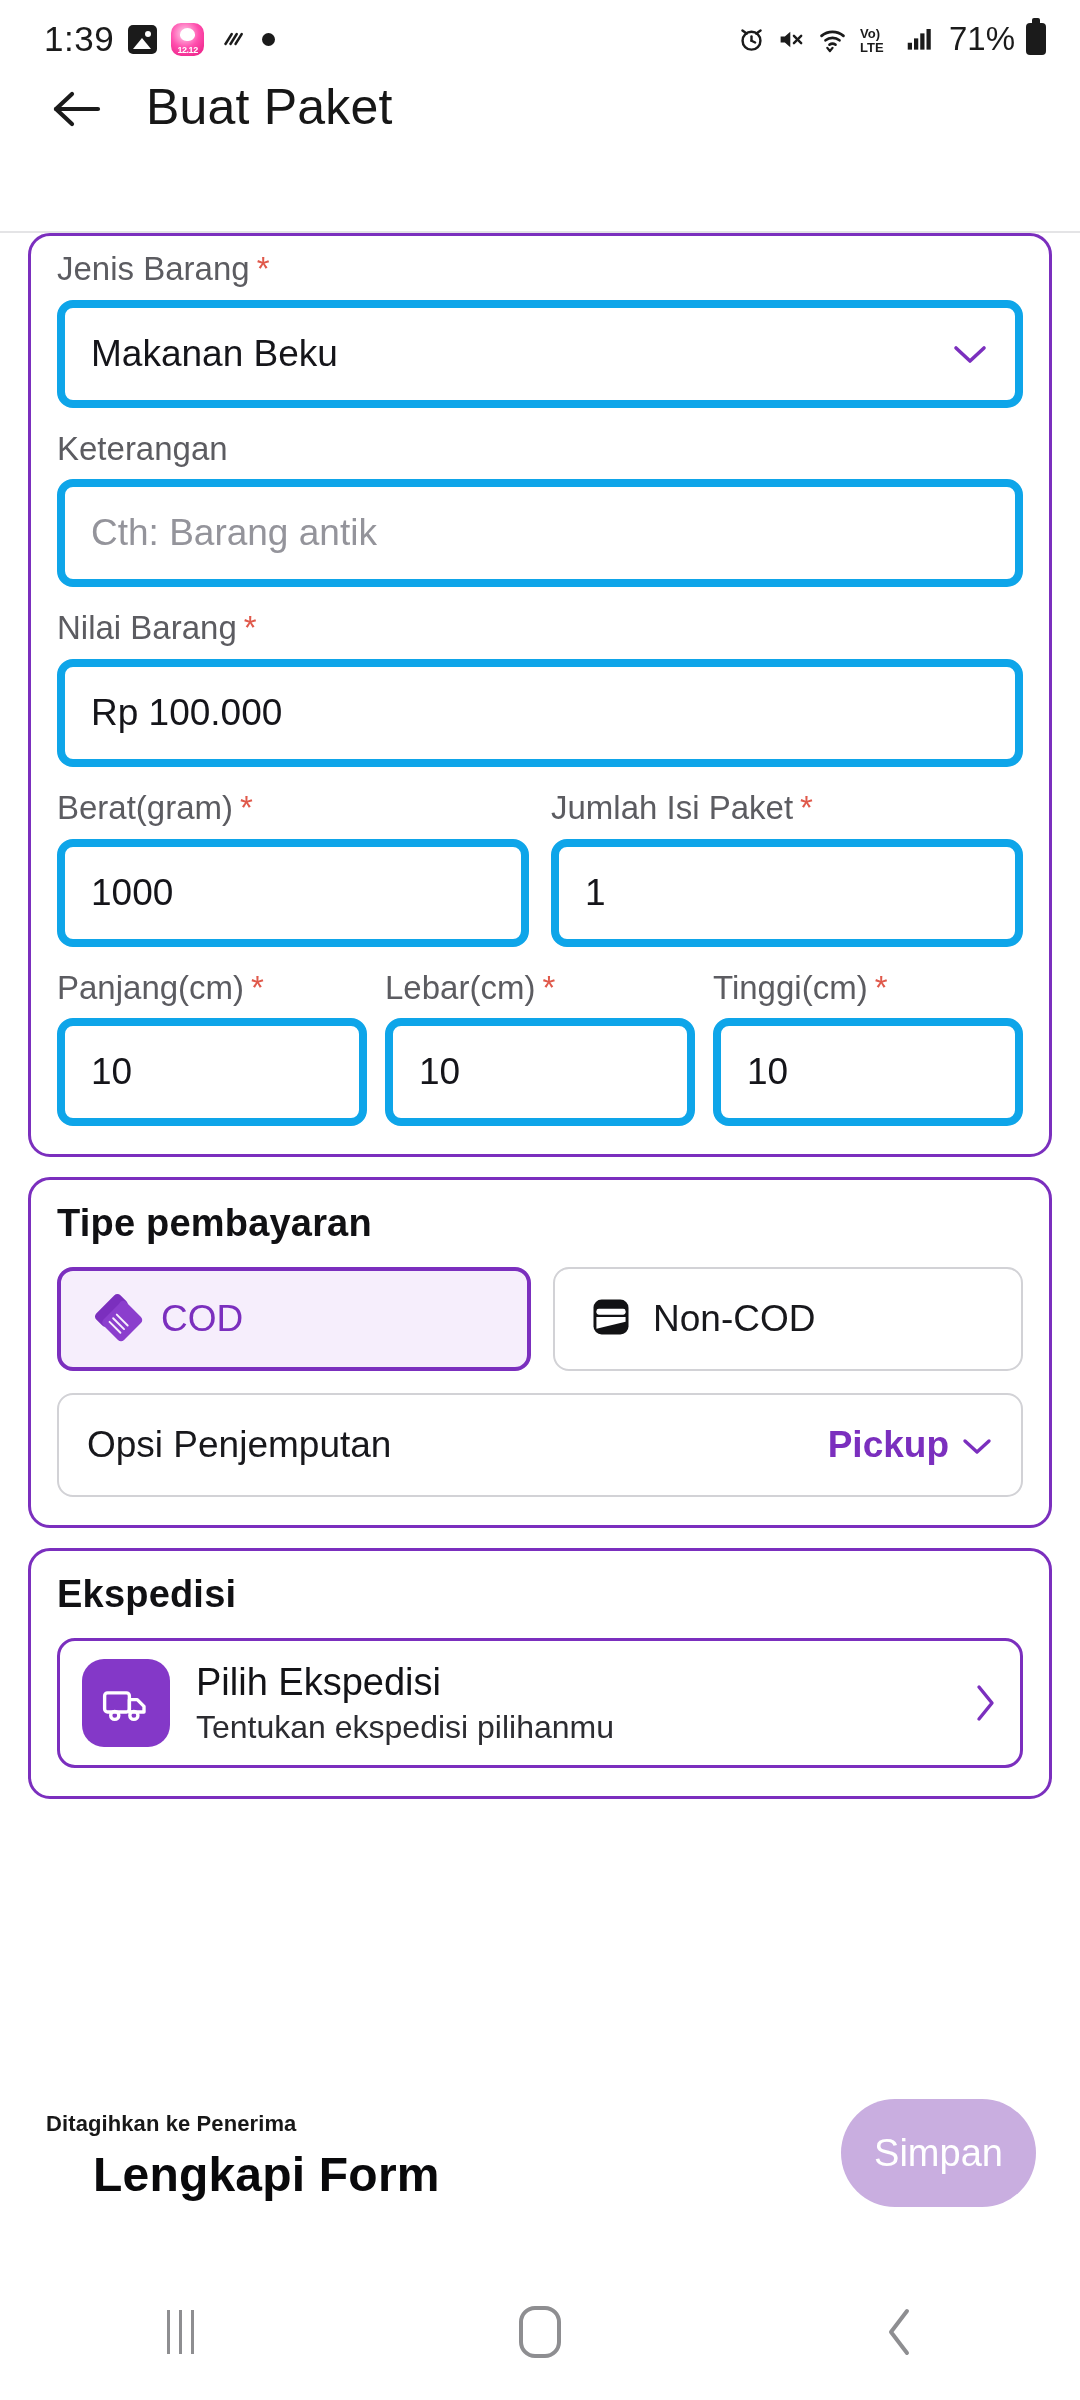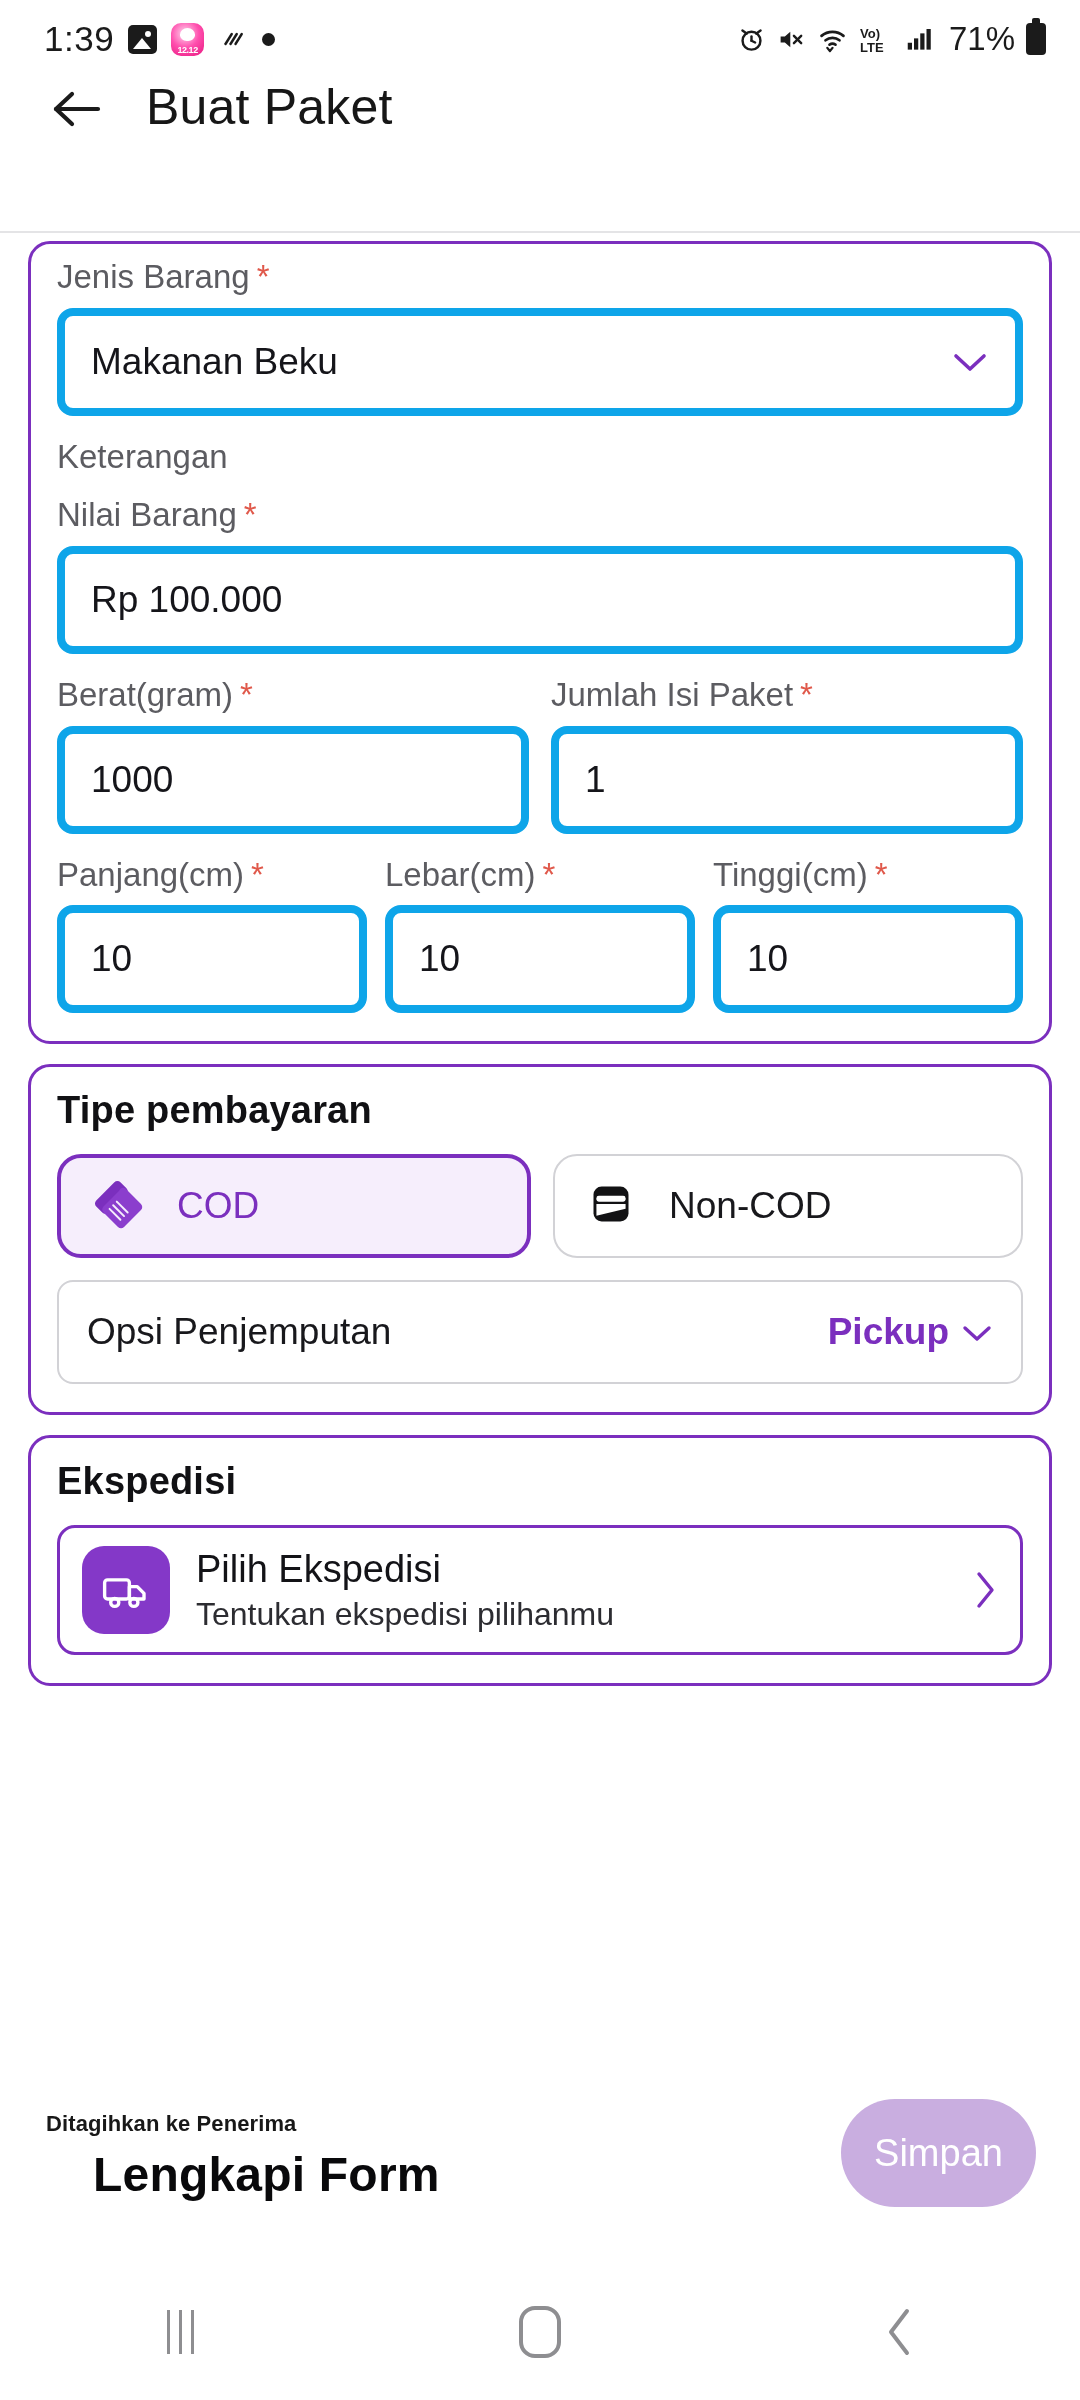--- a/index.html
+++ b/index.html
@@ -77,21 +77,21 @@
     position: absolute; top: 231px; left: 0; width: 1080px; height: 2px; background: #e4e4e6;
   }
 
   
   .content { position: absolute; top: 233px; left: 0; width: 1080px; height: 1810px; background: #fff; }
 
   .card {
     border: 3px solid #7b2fbe; border-radius: 22px;
     background: #fff; margin: 0 28px 20px 28px; padding: 22px 26px 28px 26px;
   }
-  .card.first { border-radius: 22px; margin-top: 8px; padding-top: 16px; }
+  .card.first { border-radius: 22px; margin-top: 0; padding-top: 16px; }
 
   .field-label {
     font-size: 33px; color: #5c5c61; margin-bottom: 13px;
     display: flex; align-items: flex-start; gap: 7px; line-height: 1.05;
   }
   .req { color: #e0594b; font-size: 33px; line-height: 1; }
 
   .input-box {
     height: 108px; border: 8px solid #0ea5e9; border-radius: 16px;
     background: #fff; display: flex; align-items: center;
@@ -106,22 +106,22 @@
   .row > .field { flex: 1; margin-bottom: 0; }
   .row.trio { gap: 18px; }
 
   
   .section-title {
     font-size: 38px; color: #111114; font-weight: bold; margin-bottom: 22px;
     letter-spacing: .2px;
   }
   .pay-row { display: flex; gap: 22px; margin-bottom: 22px; }
   .pay-opt {
-    flex: 1; height: 104px; border-radius: 24px; display: flex;
-    align-items: center; gap: 30px; padding-left: 28px;
+    flex: 1; height: 104px; border-radius: 16px; display: flex;
+    align-items: center; gap: 14px; padding-left: 28px;
     border: 2px solid #d2d2d6; background: #fff; cursor: pointer;
   }
   .pay-opt.selected { border: 4px solid #7b2fbe; background: #f6eefc; }
   .pay-label { font-size: 37px; color: #18181c; }
   .pay-opt.selected .pay-label { color: #7b2fbe; }
 
   .pickup-row {
     height: 104px; border: 2px solid #d2d2d6; border-radius: 16px;
     display: flex; align-items: center; justify-content: space-between;
     padding: 0 28px; cursor: pointer;
@@ -264,20 +264,21 @@
             </svg>
           </span>
         </div>
       </div>
 
       <div class="field">
         <div class="field-label">
           <span>Keterangan</span>
           <span class="req"></span>
         </div>
+        <div class="input-box placeholder">Cth: Barang antik</div>
       </div>
 
       <div class="field">
         <div class="field-label">
           <span>Nilai Barang</span>
           <span class="req">*</span>
         </div>
         <div class="input-box">Rp 100.000</div>
       </div>
 

